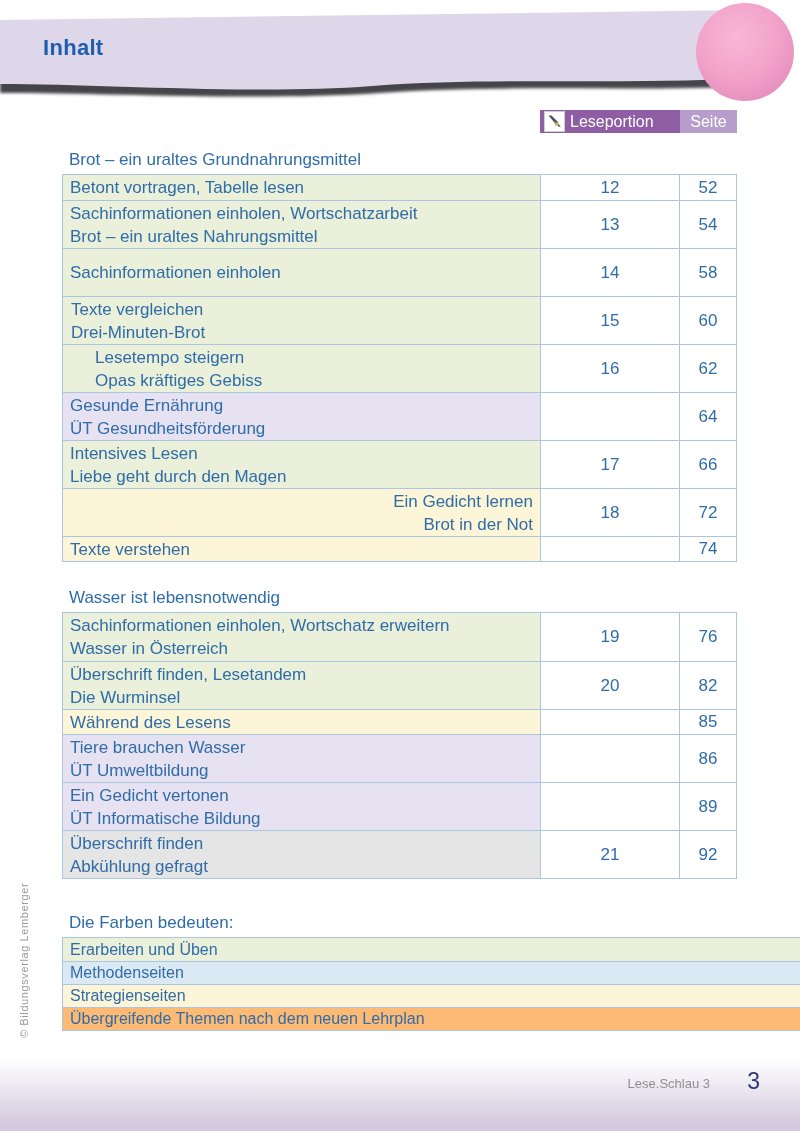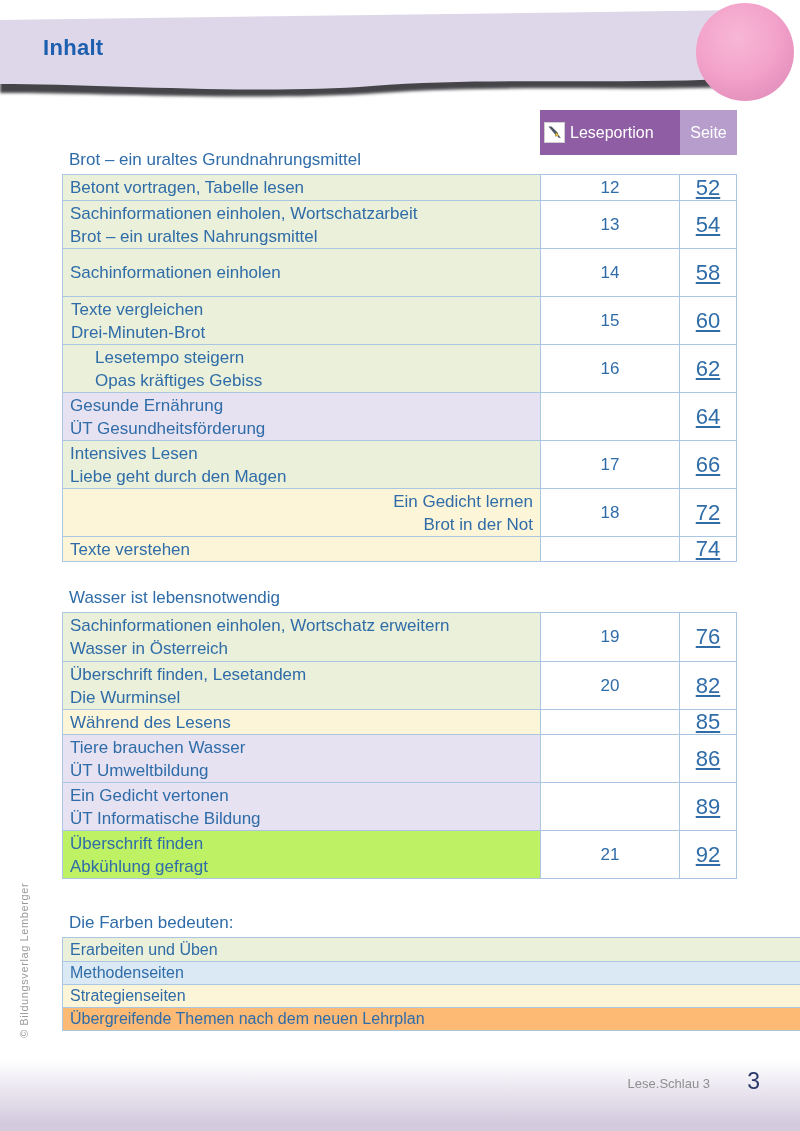--- a/index.html
+++ b/index.html
@@ -11,21 +11,21 @@
   html,body{margin:0;padding:0;background:#fff;}
   .page{position:relative;width:800px;height:1131px;background:#fff;overflow:hidden;
         font-family:"Liberation Sans",sans-serif;}
 
   
   .banner-svg{position:absolute;top:0;left:0;}
   .inhalt-title{position:absolute;left:43px;top:35px;font-size:22px;font-weight:bold;
         color:var(--title-blue);letter-spacing:.3px;}
 
   
-  .col-badge{position:absolute;left:540px;top:110px;display:flex;height:45px;border-radius:7px;}
+  .col-badge{position:absolute;left:540px;top:110px;display:flex;height:23px;border-radius:7px;}
   .badge-main{width:140px;background:var(--header-purple);display:flex;align-items:center;
         box-sizing:border-box;padding-left:4px;}
   .badge-icon{width:21px;height:21px;background:#fff;border:1px solid #cfcfcf;box-sizing:border-box;
         margin-right:5px;display:flex;align-items:center;justify-content:center;flex:0 0 auto;}
   .badge-label{color:#fff;font-size:16px;}
   .badge-seite{width:57px;background:var(--header-light-purple);display:flex;align-items:center;
         justify-content:center;color:#fff;font-size:16px;}
 
   
   .content{position:absolute;left:62px;top:148px;width:675px;}
@@ -35,21 +35,21 @@
   .toc-table{width:675px;box-sizing:border-box;border:1px solid var(--table-border);}
   .toc-row{display:flex;box-sizing:border-box;}
   .toc-row + .toc-row{border-top:1px solid var(--table-border);}
   .toc-row.single{height:25px;}
   .toc-row.tall{height:48px;}
   .c-text{width:477px;box-sizing:border-box;padding:0 7px;display:flex;flex-direction:column;
         justify-content:center;color:var(--text-blue);font-size:17px;line-height:23px;}
   .c-num{width:139px;box-sizing:border-box;border-left:1px solid var(--table-border);background:#fff;
         display:flex;align-items:center;justify-content:center;color:var(--text-blue);font-size:17px;}
   .c-page{width:57px;box-sizing:border-box;border-left:1px solid var(--table-border);background:#fff;
-        display:flex;align-items:center;justify-content:center;color:var(--text-blue);font-size:22px;text-decoration:underline;}
+        display:flex;align-items:center;justify-content:center;color:var(--text-blue);font-size:17px;}
 
   
   .legend-title{margin-top:32px;color:var(--text-blue);font-size:17px;line-height:24px;
         padding-left:7px;margin-bottom:2px;}
   .legend-table{width:795px;box-sizing:border-box;border:1px solid var(--table-border);}
   .legend-row{height:23px;display:flex;align-items:center;box-sizing:border-box;padding:0 7px;
         color:var(--text-blue);font-size:16px;}
   .legend-row + .legend-row{border-top:1px solid var(--table-border);}
 
   
@@ -210,21 +210,21 @@
         </div>
         <div class="toc-row tall">
           <div class="c-text" style="background: rgb(231, 226, 241);">
             <div class="line">Ein Gedicht vertonen</div>
             <div class="line">ÜT Informatische Bildung</div>
           </div>
           <div class="c-num"></div>
           <div class="c-page">89</div>
         </div>
         <div class="toc-row tall">
-          <div class="c-text" style="background: #bef264;">
+          <div class="c-text" style="background: #e5e5e5;">
             <div class="line">Überschrift finden</div>
             <div class="line">Abkühlung gefragt</div>
           </div>
           <div class="c-num">21</div>
           <div class="c-page">92</div>
         </div>
       </div>
       <div class="legend-title">Die Farben bedeuten:</div>
       <div class="legend-table">
         <div class="legend-row" style="background: rgb(234, 240, 218);">Erarbeiten und Üben</div>

